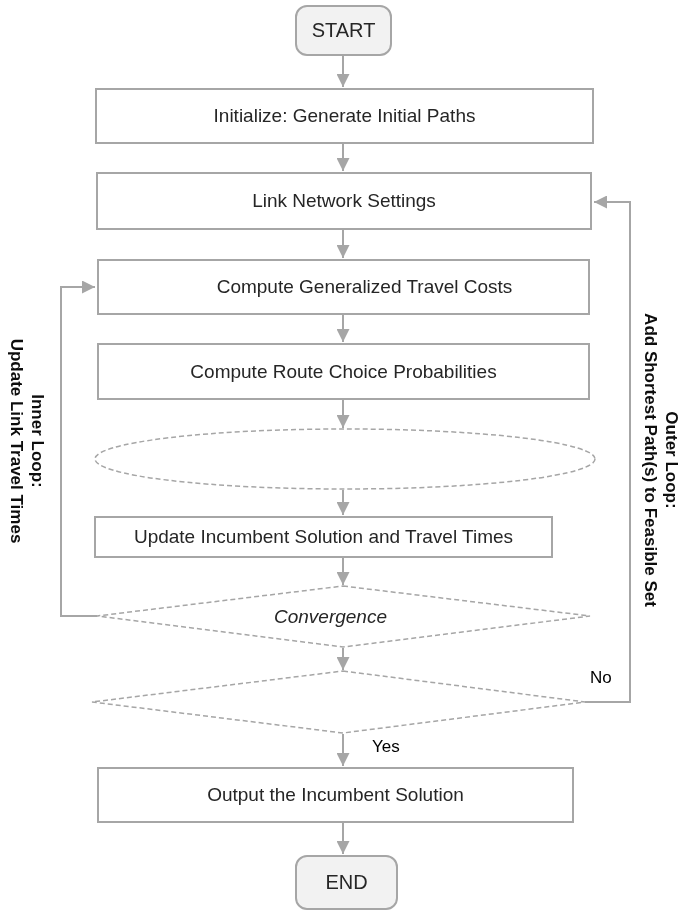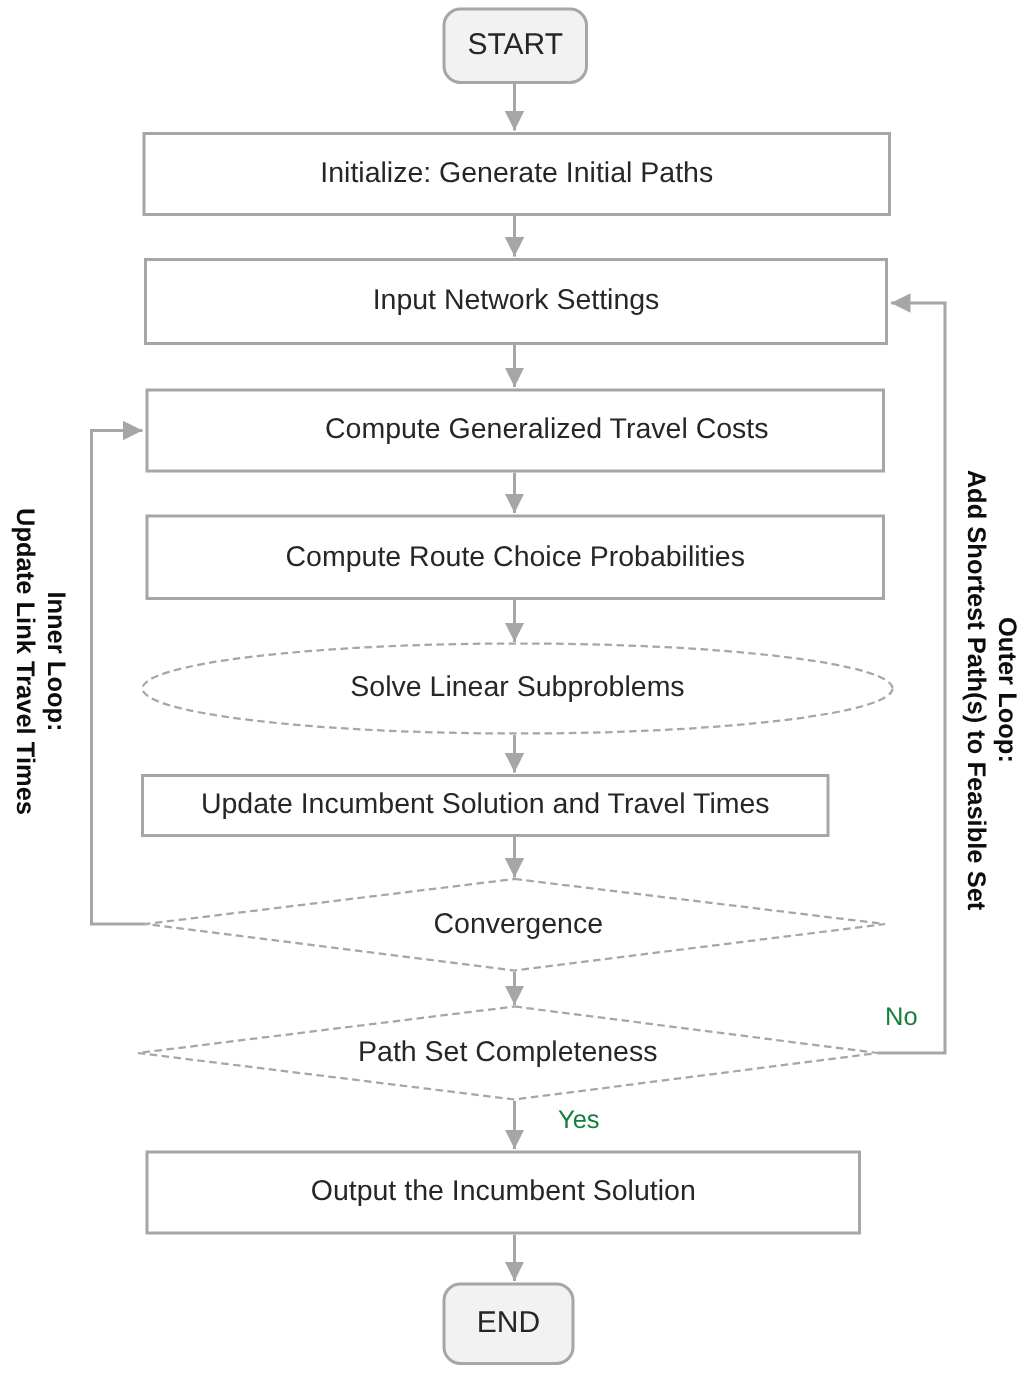--- a/index.html
+++ b/index.html
@@ -41,21 +41,21 @@
     display: flex;
     align-items: center;
     justify-content: center;
     text-align: center;
     color: #262626;
     font-size: 19px;
     z-index: 3;
   }
   .edge-label {
     position: absolute;
-    color: #15803d;
+    color: #000000;
     font-size: 17px;
     z-index: 3;
   }
   .side-label {
     position: absolute;
     font-weight: bold;
     font-size: 17px;
     line-height: 21px;
     color: #0d0d0d;
     text-align: center;
@@ -95,37 +95,35 @@
       <line x1="343" y1="823" x2="343" y2="854" marker-end="url(#ah)"></line>
       <polyline points="97,616 61,616 61,287 95,287" marker-end="url(#ah)"></polyline>
       <polyline points="585,702 630,702 630,202 594,202" marker-end="url(#ah)"></polyline>
     </g>
   </svg>
 
   <div class="node terminal" style="left:295px; top:5px;  width:97px;  height:51px;">START</div>
 
   <div class="node" style="left:95px; top:88px;  width:499px; height:56px;">Initialize: Generate Initial Paths</div>
 
-  <div class="node" style="left:96px; top:172px; width:496px; height:58px;">Input Network Settings</div>
+  <div class="node" style="left:96px; top:172px; width:496px; height:58px;">Link Network Settings</div>
 
   <div class="node" style="left:97px; top:259px; width:493px; height:56px;padding-left:42px;">Compute Generalized Travel Costs</div>
 
   <div class="node" style="left:94px; top:516px; width:459px; height:42px;">Update Incumbent Solution and Travel Times</div>
 
   <div class="node" style="left:97px; top:343px; width:493px; height:57px;">Compute Route Choice Probabilities</div>
 
   <div class="node" style="left:97px; top:767px; width:477px; height:56px;">Output the Incumbent Solution</div>
 
-  <div class="node terminal" style="left:295px; top:855px; width:88px; height:55px;">END</div>
+  <div class="node terminal" style="left:295px; top:855px; width:103px; height:55px;">END</div>
 
-  <div class="shape-label" style="left:95px; top:429px; width:500px; height:60px;">Solve Linear Subproblems</div>
 
-  <div class="shape-label" style="left:99px; top:586px; width:493px; height:61px;">Convergence</div>
+  <div class="shape-label" style="left:84px; top:586px; width:493px; height:61px;font-style:italic;">Convergence</div>
 
-  <div class="shape-label" style="left:92px; top:671px; width:493px; height:62px;">Path Set Completeness</div>
 
   <div class="edge-label" style="left:372px; top:737px;">Yes</div>
 
   <div class="edge-label" style="left:590px; top:668px;">No</div>
 
   <div class="side-label" style="left:-99px; top:419px; width:250px; height:44px;">
     <div>Inner Loop:</div>
     <div>Update Link Travel Times</div>
   </div>
 

